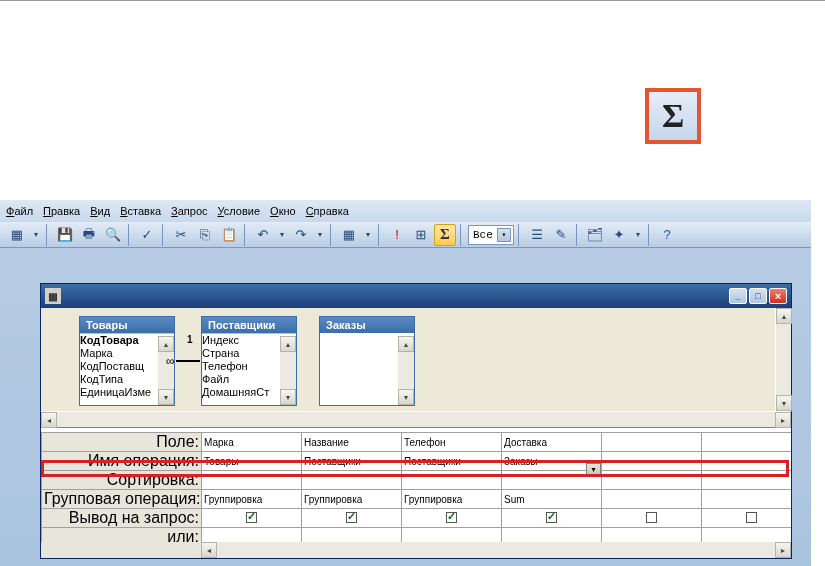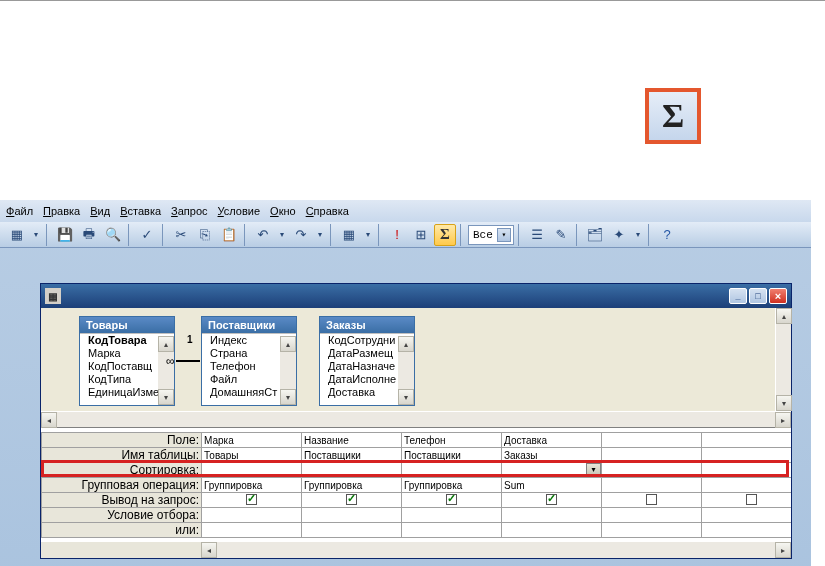--- a/index.html
+++ b/index.html
@@ -199,21 +199,21 @@
     padding: 2px 6px;
     font-weight: bold;
     font-size: 11px;
   }
   .tablebox .tb-body {
     flex: 1;
     overflow: hidden;
     border-top: 1px solid #c0c0c0;
   }
   .tablebox .tb-row {
-    padding: 0 8px;
+    padding: 0 0;
     line-height: 13px;
     white-space: nowrap;
     overflow: hidden;
   }
   .tablebox .tb-row.bold { font-weight: bold; }
   .tb-vscroll {
     position: absolute; right:0; top:19px; bottom:0;
     width: 16px; background:#dcdad5;
     display:flex; flex-direction:column;
   }
@@ -254,21 +254,21 @@
     height: 14px;
     padding: 0 2px;
     overflow: hidden;
     white-space: nowrap;
   }
   .rowheader {
     width: 160px;
     background: #e8e6da;
     text-align: right;
     padding-right: 6px;
-    font-size: 12px;
+    font-size: 16px;
   }
   .col-w { width: 100px; }
   .checkcell { text-align: center; }
   .checkcell .cb {
     display: inline-block;
     width: 11px; height: 11px;
     border: 1px solid #555;
     background: #fff;
     position: relative;
   }
@@ -404,27 +404,20 @@
         </div>
         <div class="tb-vscroll">
           <div class="scrollbtn">▴</div>
           <div class="scrolltrack"></div>
           <div class="scrollbtn">▾</div>
         </div>
       </div>
 
       <div class="tablebox" style="top:8px;left:278px;width:96px;height:90px">
         <div class="tb-title">Заказы</div>
-        <div class="tb-body">
-          <div class="tb-row">КодСотрудни</div>
-          <div class="tb-row">ДатаРазмещ</div>
-          <div class="tb-row">ДатаНазначе</div>
-          <div class="tb-row">ДатаИсполне</div>
-          <div class="tb-row">Доставка</div>
-        </div>
         <div class="tb-vscroll">
           <div class="scrollbtn">▴</div>
           <div class="scrolltrack"></div>
           <div class="scrollbtn">▾</div>
         </div>
       </div>
 
       <div class="join-line" style="top:52px;left:135px;width:24px"></div>
       <span class="join-label" style="top:26px;left:146px">1</span>
       <span class="join-icon" style="top:46px;left:125px">∞</span>
@@ -456,21 +449,21 @@
             <tr>
           <td class="rowheader">Поле:</td>
           <td>Марка</td>
           <td>Название</td>
           <td>Телефон</td>
           <td>Доставка</td>
           <td></td>
           <td></td>
         </tr>
         <tr>
-          <td class="rowheader">Имя таблицы:</td>
+          <td class="rowheader">Имя операция:</td>
           <td>Товары</td>
           <td>Поставщики</td>
           <td>Поставщики</td>
           <td>Заказы</td>
           <td></td>
           <td></td>
         </tr>
         <tr>
           <td class="rowheader">Сортировка:</td>
           <td></td>
@@ -492,29 +485,20 @@
         <tr>
           <td class="rowheader">Вывод на запрос:</td>
           <td class="checkcell"><span class="cb checked"></span></td>
           <td class="checkcell"><span class="cb checked"></span></td>
           <td class="checkcell"><span class="cb checked"></span></td>
           <td class="checkcell"><span class="cb checked"></span></td>
           <td class="checkcell"><span class="cb"></span></td>
           <td class="checkcell"><span class="cb"></span></td>
         </tr>
         <tr>
-          <td class="rowheader">Условие отбора:</td>
-          <td></td>
-          <td></td>
-          <td></td>
-          <td></td>
-          <td></td>
-          <td></td>
-        </tr>
-        <tr>
           <td class="rowheader">или:</td>
           <td></td>
           <td></td>
           <td></td>
           <td></td>
           <td></td>
           <td></td>
         </tr>
       </tbody>
         </table>

